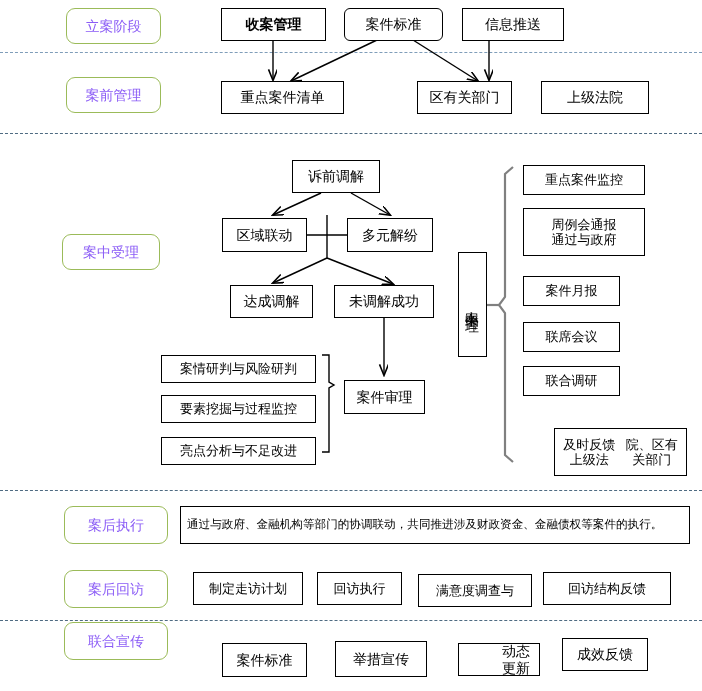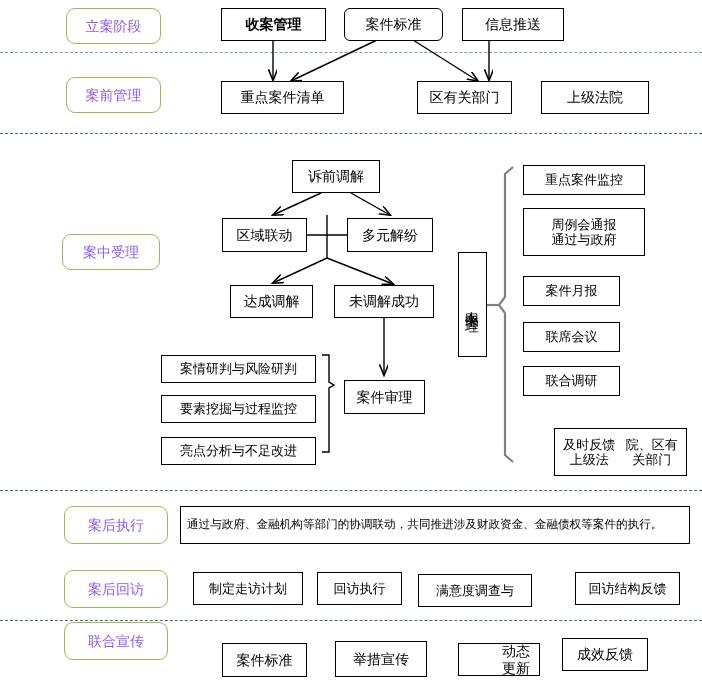--- a/index.html
+++ b/index.html
@@ -234,21 +234,21 @@
 
   <div class="node box small" style="left:193px; top:572px; width:110px; height:33px;">
     <span>制定走访计划</span>
   </div>
   <div class="node box small" style="left:317px; top:572px; width:85px; height:33px;">
     <span>回访执行</span>
   </div>
   <div class="node box small" style="left:418px; top:574px; width:114px; height:33px;">
     <span>满意度调查与</span>
   </div>
-  <div class="node box small" style="left:543px; top:572px; width:105px; height:33px;margin-left:32px;">
+  <div class="node box small" style="left:543px; top:572px; width:128px; height:33px;">
     <span>回访结构反馈</span>
   </div>
 
   <div class="node box" style="left:222px; top:643px; width:85px; height:34px;">
     <span>案件标准</span>
   </div>
   <div class="node box" style="left:335px; top:641px; width:92px; height:36px;">
     <span>举措宣传</span>
   </div>
   <div class="node box" style="left:458px; top:643px; width:82px; height:33px;padding-left:37px;">

